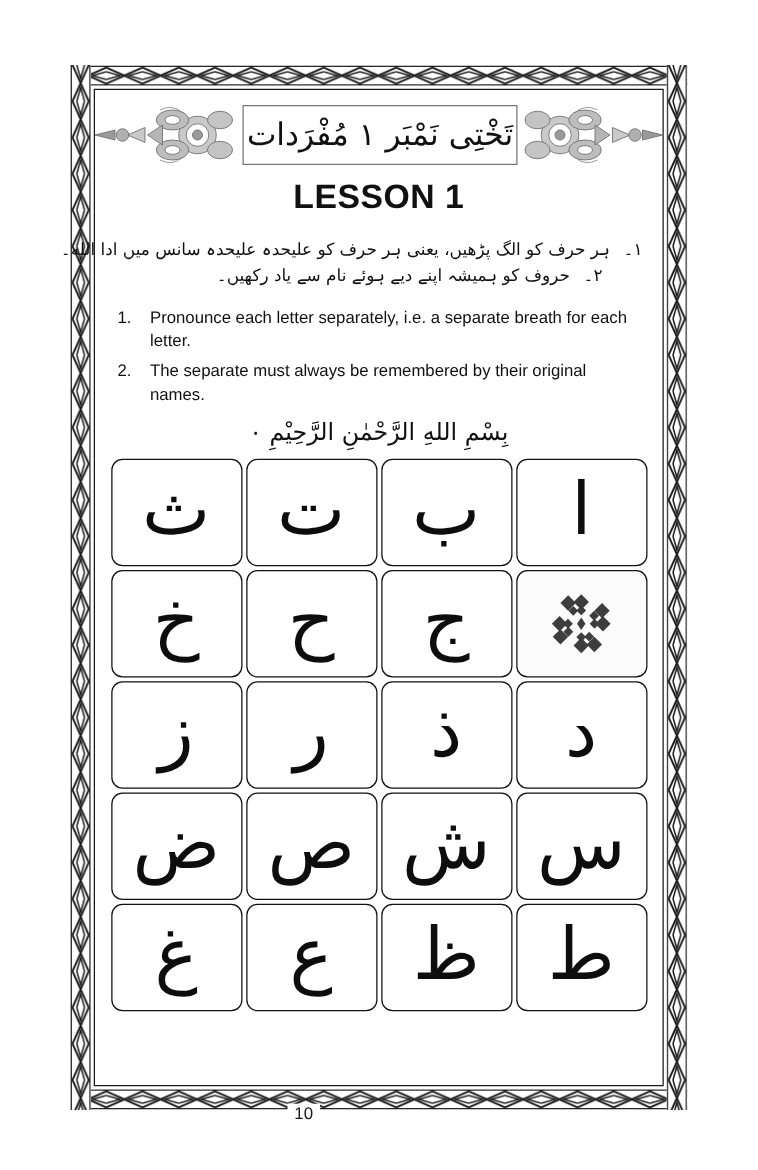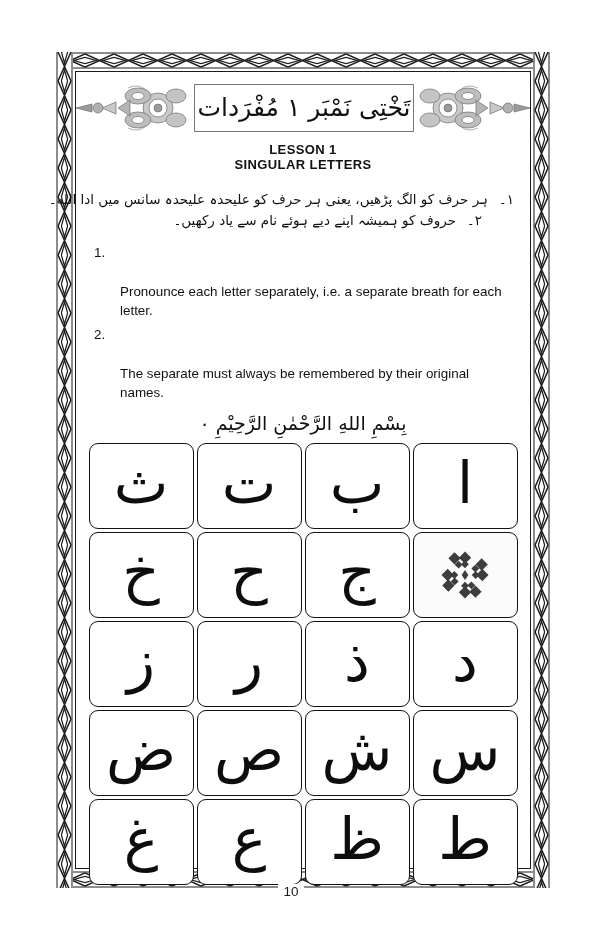--- a/index.html
+++ b/index.html
@@ -91,21 +91,21 @@
   #banner-orn-left  { left: -4px; }
   #banner-orn-right { right: -4px; transform: scaleX(-1); }
 
   
   #lesson-heading {
     text-align: center;
     margin-top: 4px;
   }
   #lesson-heading .ln {
     font-family: "Liberation Sans", sans-serif;
-    font-size: 13px;
+    font-size: 27px;
     font-weight: 700;
     letter-spacing: 0.4px;
     color: #111;
     line-height: 1.18;
   }
 
   
   #urdu-block {
     margin-top: 16px;
     direction: rtl;
@@ -147,21 +147,21 @@
     font-size: 13.4px;
     color: #111;
     line-height: 1.42;
     margin-bottom: 5px;
   }
   .eng-item .e-num {
     width: 26px;
     flex: 0 0 26px;
     text-align: left;
   }
-  .eng-item .e-text { flex: 1 1 auto; margin-top: 39px; }
+  .eng-item .e-text { flex: 1 1 auto; }
 
   
   #bismillah {
     text-align: center;
     margin-top: 10px;
     margin-bottom: 8px;
     font-family: "DejaVu Sans", sans-serif;
     font-size: 19px;
     color: #111;
     direction: rtl;
@@ -205,21 +205,20 @@
   .cell.ornament-cell { background: #fbfbfb; }
   .cell .rosette { width: 56px; height: 56px; }
 
   
   #page-number-wrap {
     position: absolute;
     left: 0;
     bottom: 36px;
     width: 486px;
     text-align: center;
-    padding-left: 48px;
   }
   #page-number {
     display: inline-block;
     font-size: 13.5px;
     color: #1a1a1a;
     background: #ffffff;
     padding: 0 5px;
     position: relative;
     z-index: 3;
   }
@@ -322,21 +321,20 @@
         </svg>
       </div>
 
       <div id="banner-box">
         <div id="banner-title">تَخْتِی نَمْبَر ۱ مُفْرَدات</div>
       </div>
     </div>
 
     <div id="lesson-heading">
       <div class="ln">LESSON 1</div>
-      <div class="ln">SINGULAR LETTERS</div>
     </div>
 
     <div id="urdu-block">
       <div class="urdu-line" id="urdu-line-1">
         <span class="u-num">۱۔</span>
         <span class="u-text">ہر حرف کو الگ پڑھیں، یعنی ہر حرف کو علیحدہ علیحدہ سانس میں ادا الله۔</span>
       </div>
       <div class="urdu-line" id="urdu-line-2">
         <span class="u-num">۲۔</span>
         <span class="u-text">حروف کو ہمیشہ اپنے دیے ہوئے نام سے یاد رکھیں۔</span>

